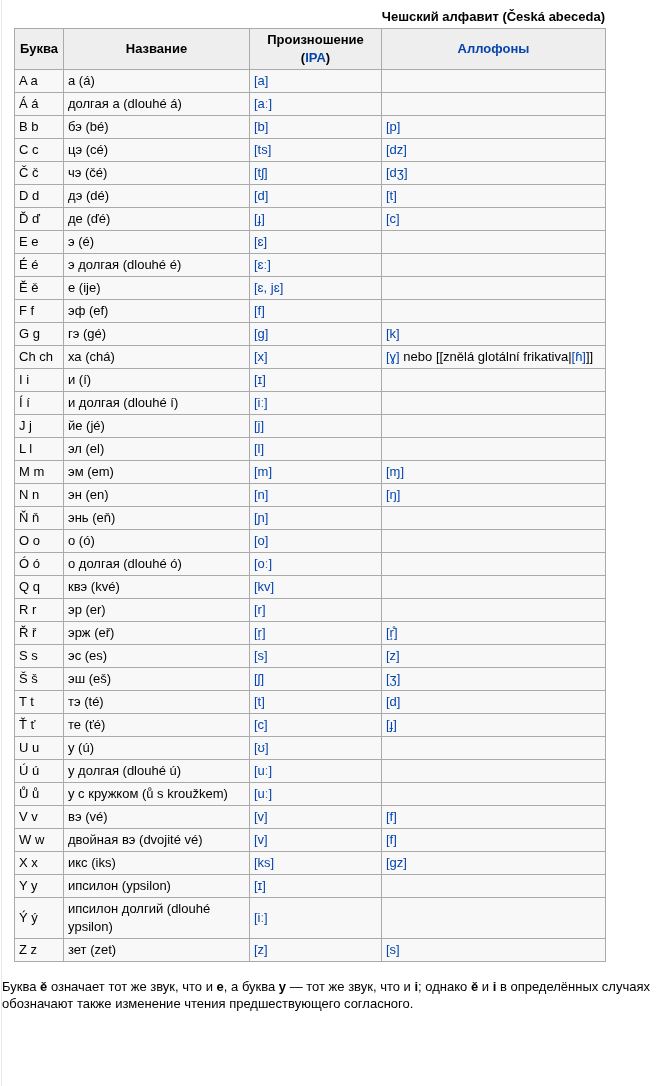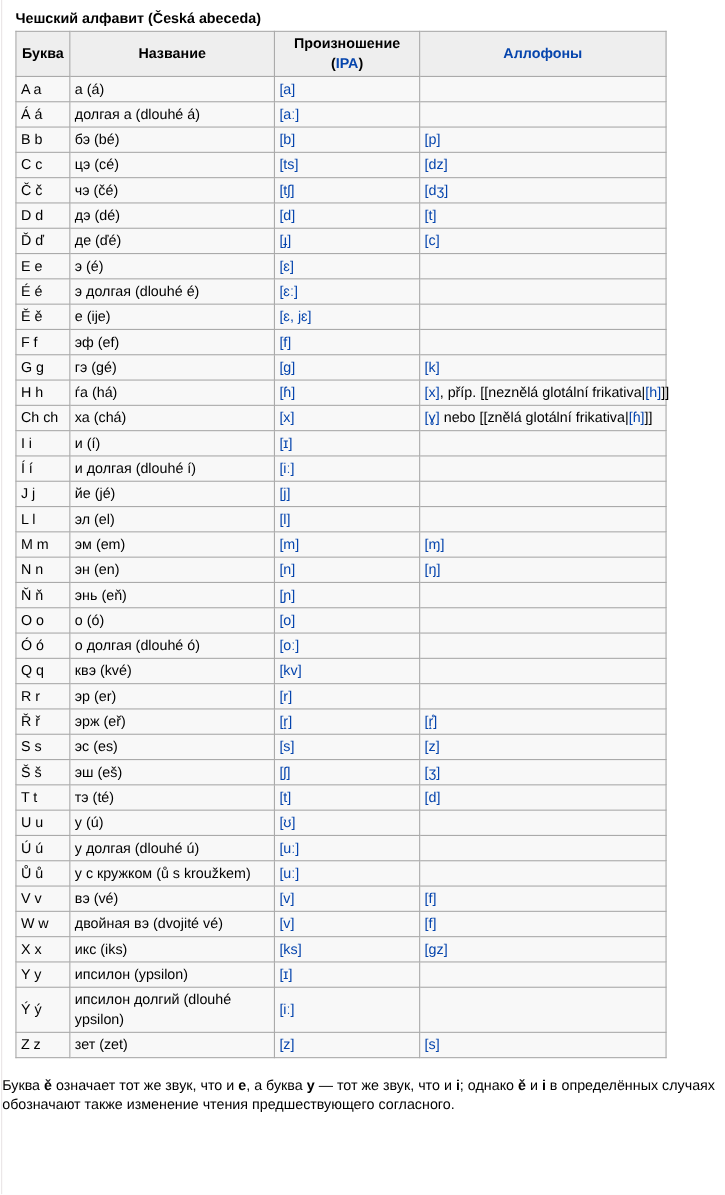--- a/index.html
+++ b/index.html
@@ -19,21 +19,21 @@
   }
   .left-edge {
     position: absolute;
     left: 1px; top: 0; bottom: 0;
     width: 1px;
     background: #e9e5e6;
   }
   .caption {
     width: 591px;
     margin: 9px 0 4px 14px;
-    text-align: left;
+    text-align: right;
     font-weight: bold;
     font-size: 13px;
   }
   table.alphabet {
     border-collapse: collapse;
     table-layout: fixed;
     width: 591px;
     margin-left: 14px;
     background: #f8f8f8;
     empty-cells: show;
@@ -157,26 +157,20 @@
           <td class="ipa-cell"><a class="wikilink" href="#">[f]</a></td>
           <td class="allo-cell"></td>
         </tr>
         <tr>
           <td class="letter-cell">G g</td>
           <td class="name-cell">гэ (gé)</td>
           <td class="ipa-cell"><a class="wikilink" href="#">[g]</a></td>
           <td class="allo-cell"><a class="wikilink" href="#">[k]</a></td>
         </tr>
         <tr>
-          <td class="letter-cell">H h</td>
-          <td class="name-cell">ѓа (há)</td>
-          <td class="ipa-cell"><a class="wikilink" href="#">[ɦ]</a></td>
-          <td class="allo-cell"><a class="wikilink" href="#">[x]</a><span>, příp. [[neznělá glotální frikativa|</span><a class="wikilink" href="#">[h]</a><span>]]</span></td>
-        </tr>
-        <tr>
           <td class="letter-cell">Ch ch</td>
           <td class="name-cell">ха (chá)</td>
           <td class="ipa-cell"><a class="wikilink" href="#">[x]</a></td>
           <td class="allo-cell"><a class="wikilink" href="#">[ɣ]</a><span> nebo [[znělá glotální frikativa|</span><a class="wikilink" href="#">[ɦ]</a><span>]]</span></td>
         </tr>
         <tr>
           <td class="letter-cell">I i</td>
           <td class="name-cell">и (í)</td>
           <td class="ipa-cell"><a class="wikilink" href="#">[ɪ]</a></td>
           <td class="allo-cell"></td>
@@ -259,20 +253,26 @@
           <td class="ipa-cell"><a class="wikilink" href="#">[ʃ]</a></td>
           <td class="allo-cell"><a class="wikilink" href="#">[ʒ]</a></td>
         </tr>
         <tr>
           <td class="letter-cell">T t</td>
           <td class="name-cell">тэ (té)</td>
           <td class="ipa-cell"><a class="wikilink" href="#">[t]</a></td>
           <td class="allo-cell"><a class="wikilink" href="#">[d]</a></td>
         </tr>
         <tr>
+          <td class="letter-cell">Ť ť</td>
+          <td class="name-cell">те (ťé)</td>
+          <td class="ipa-cell"><a class="wikilink" href="#">[c]</a></td>
+          <td class="allo-cell"><a class="wikilink" href="#">[ɟ]</a></td>
+        </tr>
+        <tr>
           <td class="letter-cell">U u</td>
           <td class="name-cell">у (ú)</td>
           <td class="ipa-cell"><a class="wikilink" href="#">[ʊ]</a></td>
           <td class="allo-cell"></td>
         </tr>
         <tr>
           <td class="letter-cell">Ú ú</td>
           <td class="name-cell">у долгая (dlouhé ú)</td>
           <td class="ipa-cell"><a class="wikilink" href="#">[uː]</a></td>
           <td class="allo-cell"></td>

